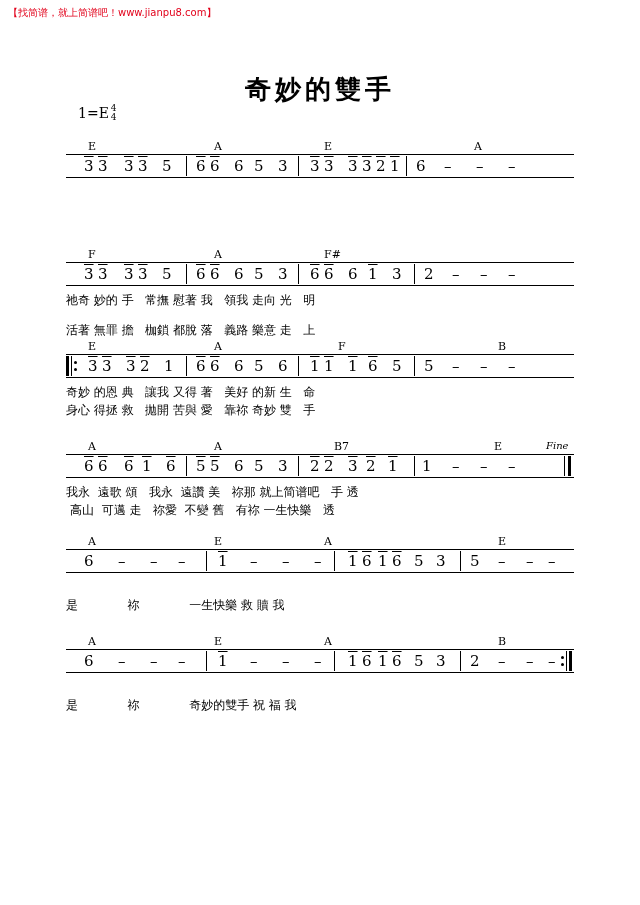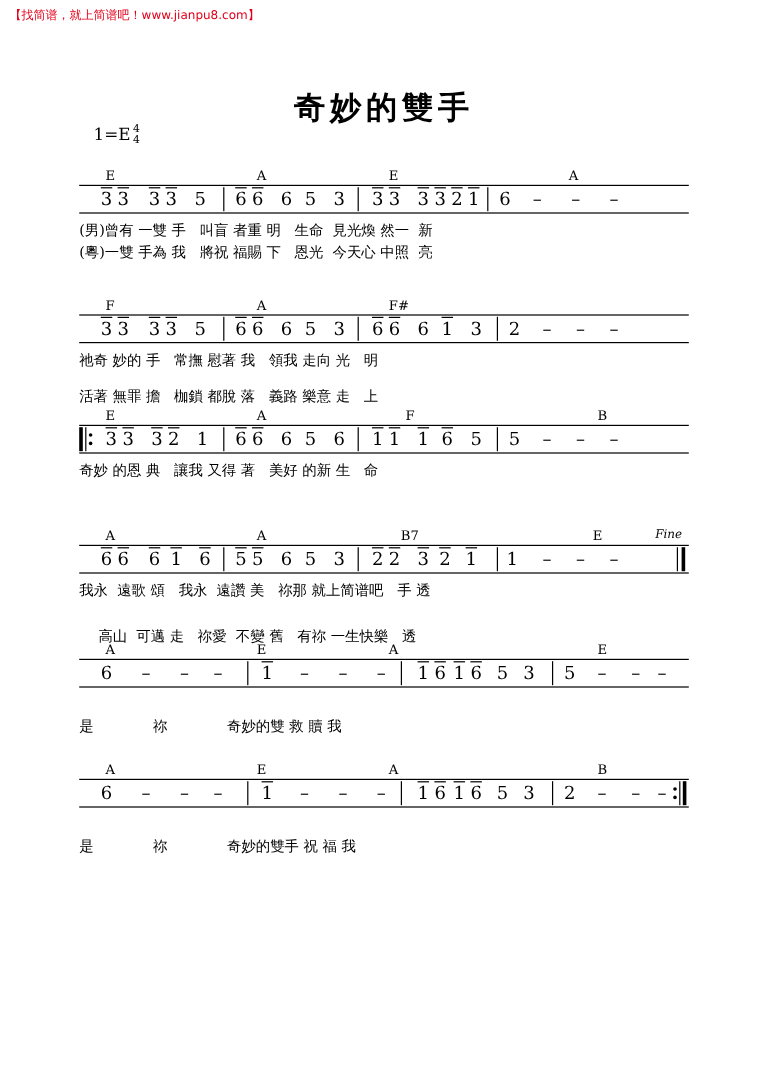--- a/index.html
+++ b/index.html
@@ -180,24 +180,20 @@
           <div class="note u" style="left: 310px;">2</div>
           <div class="note u" style="left: 324px;">1</div>
           <div class="note" style="left: 350px;">6</div>
           <div class="note" style="left: 378px;">–</div>
           <div class="note" style="left: 410px;">–</div>
           <div class="note" style="left: 442px;">–</div>
           <div class="bar" style="left: 120px;"></div>
           <div class="bar" style="left: 232px;"></div>
           <div class="bar" style="left: 340px;"></div>
         </div>
-      </div>
-      <div class="lyricline" style="height: 42px;">
-        <div class="lyric" style="left: 0px; top: 6px;">(男)曾有 一雙 手   叫盲 者重 明   生命  見光煥 然一  新</div>
-        <div class="lyric" style="left: 0px; top: 24px;">(粵)一雙 手為 我   將祝 福賜 下   恩光  今天心 中照  亮</div>
       </div>
     </div>
     <div class="system" style="top: 248px;">
       <div class="chordrow">
         <div class="chord" style="left: 22px;">F</div>
         <div class="chord" style="left: 148px;">A</div>
         <div class="chord" style="left: 258px;">F#</div>
       </div>
       <div class="staffline">
         <div class="notes">
@@ -264,20 +260,21 @@
           <div class="repeat-start" style="left: 0px;">
             <span class="thick"></span>
             <span class="thin"></span>
             <span class="dot1"></span>
             <span class="dot2"></span>
           </div>
         </div>
       </div>
       <div class="lyricline" style="height: 42px;">
         <div class="lyric" style="left: 0px; top: 6px;">奇妙 的恩 典   讓我 又得 著   美好 的新 生   命</div>
+        <div class="lyric" style="left: 0px; top: 24px;">身心 得拯 救   拋開 苦與 愛   靠祢 奇妙 雙   手</div>
       </div>
     </div>
     <div class="system" style="top: 440px;">
       <div class="chordrow">
         <div class="chord" style="left: 22px;">A</div>
         <div class="chord" style="left: 148px;">A</div>
         <div class="chord" style="left: 268px;">B7</div>
         <div class="chord" style="left: 428px;">E</div>
         <div class="fine" style="left: 480px;">Fine</div>
       </div>
@@ -304,21 +301,21 @@
           <div class="note" style="left: 442px;">–</div>
           <div class="bar" style="left: 120px;"></div>
           <div class="bar" style="left: 232px;"></div>
           <div class="bar" style="left: 348px;"></div>
           <div class="bar" style="left: 498px;"></div>
           <div class="bar" style="left: 502px; width: 3px;"></div>
         </div>
       </div>
       <div class="lyricline" style="height: 42px;">
         <div class="lyric" style="left: 0px; top: 6px;">我永  遠歌 頌   我永  遠讚 美   祢那 就上简谱吧   手 透</div>
-        <div class="lyric" style="left: 16px; top: 24px; margin-top: 20px;">高山  可邁 走   祢愛  不變 舊   有祢 一生快樂   透</div>
+        <div class="lyric" style="left: 4px; top: 24px;">高山  可邁 走   祢愛  不變 舊   有祢 一生快樂   透</div>
       </div>
     </div>
     <div class="system" style="top: 535px;">
       <div class="chordrow">
         <div class="chord" style="left: 22px;">A</div>
         <div class="chord" style="left: 148px;">E</div>
         <div class="chord" style="left: 258px;">A</div>
         <div class="chord" style="left: 432px;">E</div>
       </div>
       <div class="staffline">
@@ -340,21 +337,21 @@
           <div class="note" style="left: 404px;">5</div>
           <div class="note" style="left: 432px;">–</div>
           <div class="note" style="left: 460px;">–</div>
           <div class="note" style="left: 482px;">–</div>
           <div class="bar" style="left: 140px;"></div>
           <div class="bar" style="left: 268px;"></div>
           <div class="bar" style="left: 394px;"></div>
         </div>
       </div>
       <div class="lyricline" style="height: 42px;">
-        <div class="lyric" style="left: 0px; top: 24px;">是             祢             奇妙的雙 救 贖 我</div>
+        <div class="lyric" style="left: 0px; top: 24px;">是             祢             一生快樂 救 贖 我</div>
       </div>
     </div>
     <div class="system" style="top: 635px;">
       <div class="chordrow">
         <div class="chord" style="left: 22px;">A</div>
         <div class="chord" style="left: 148px;">E</div>
         <div class="chord" style="left: 258px;">A</div>
         <div class="chord" style="left: 432px;">B</div>
       </div>
       <div class="staffline">

